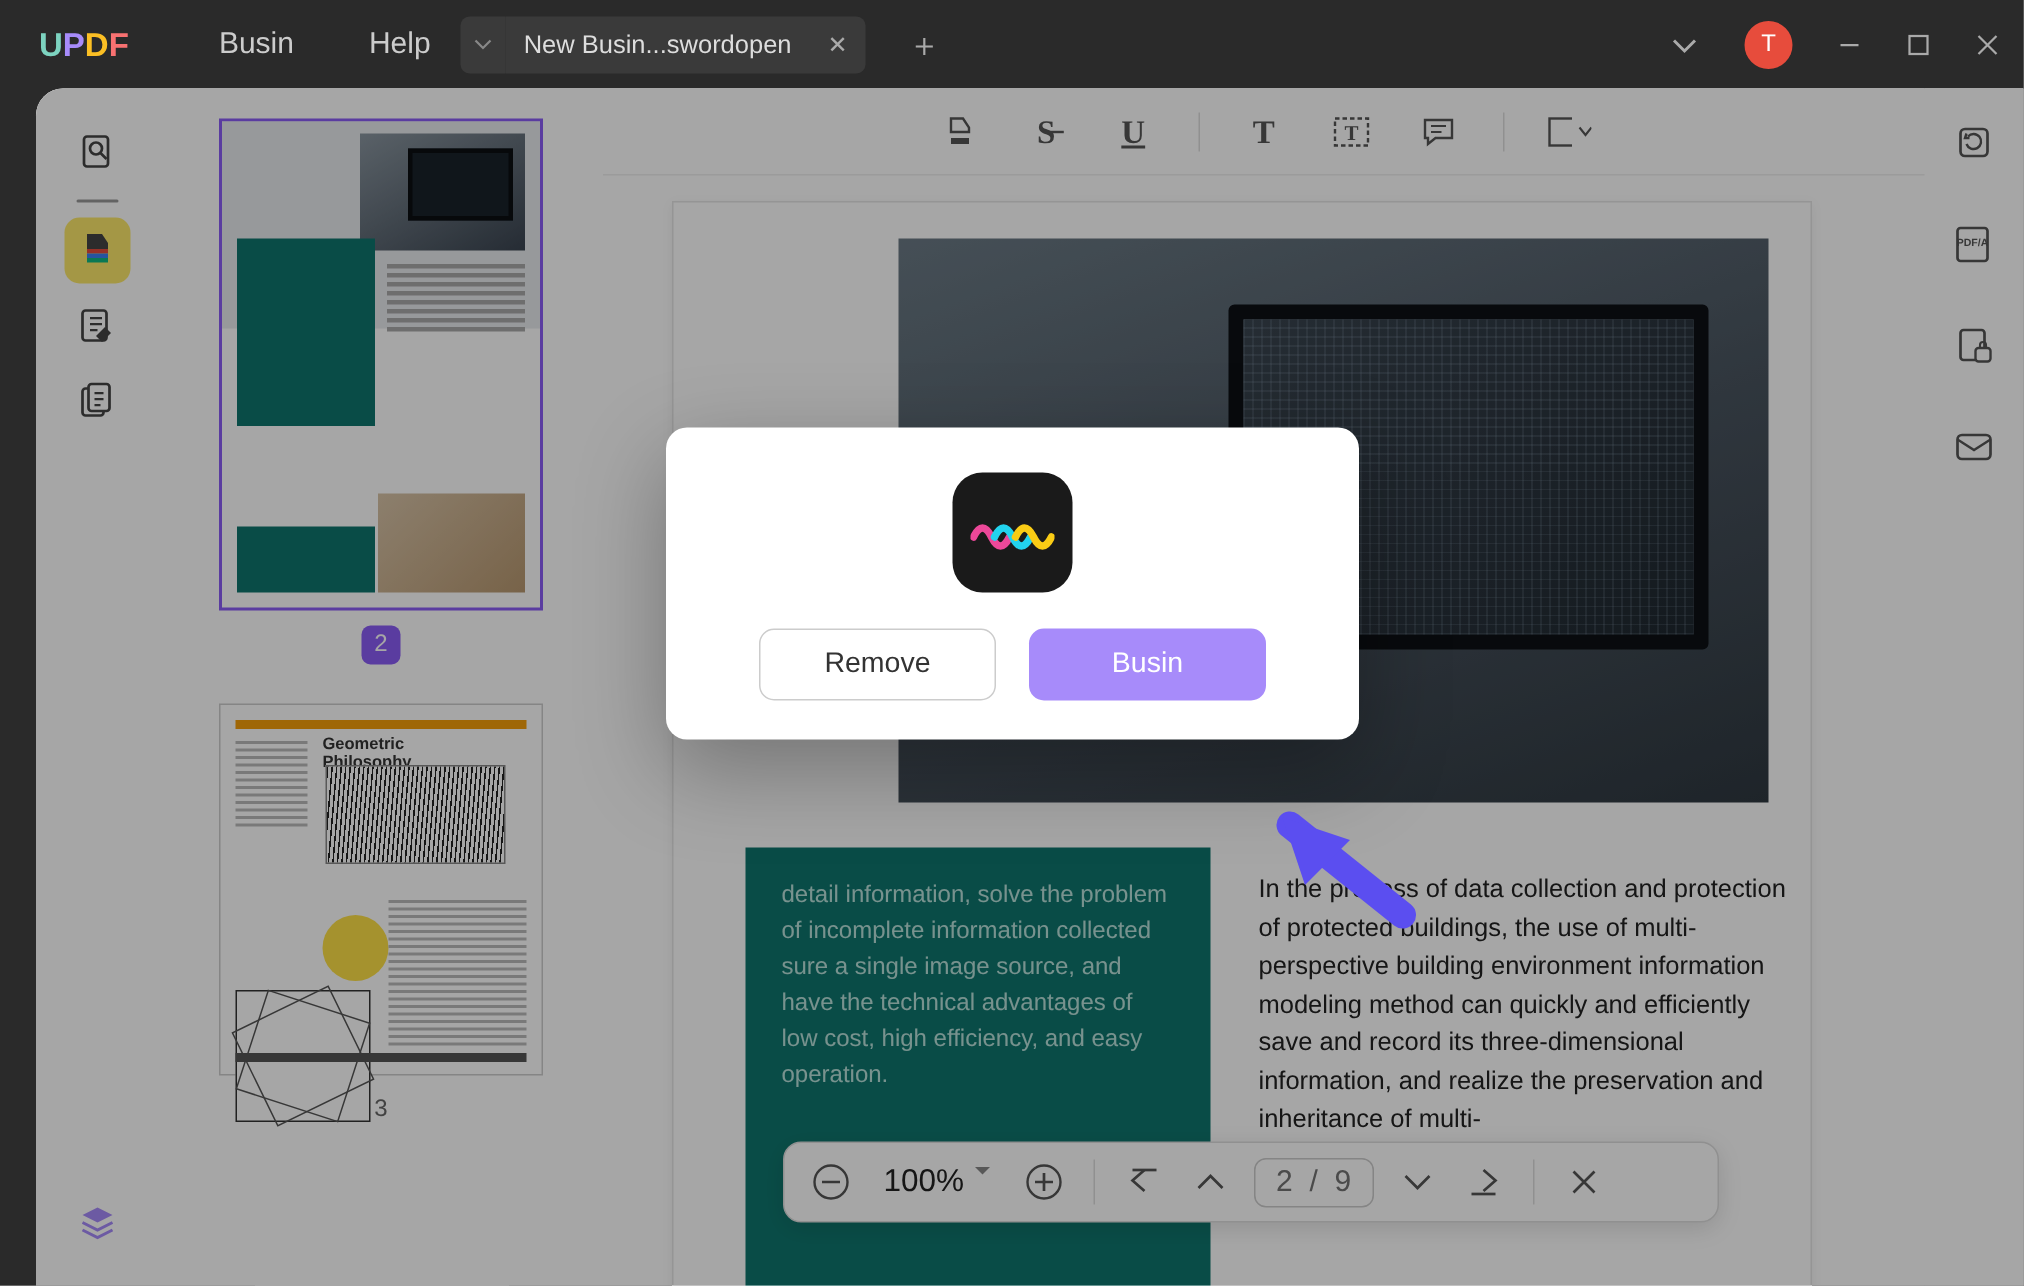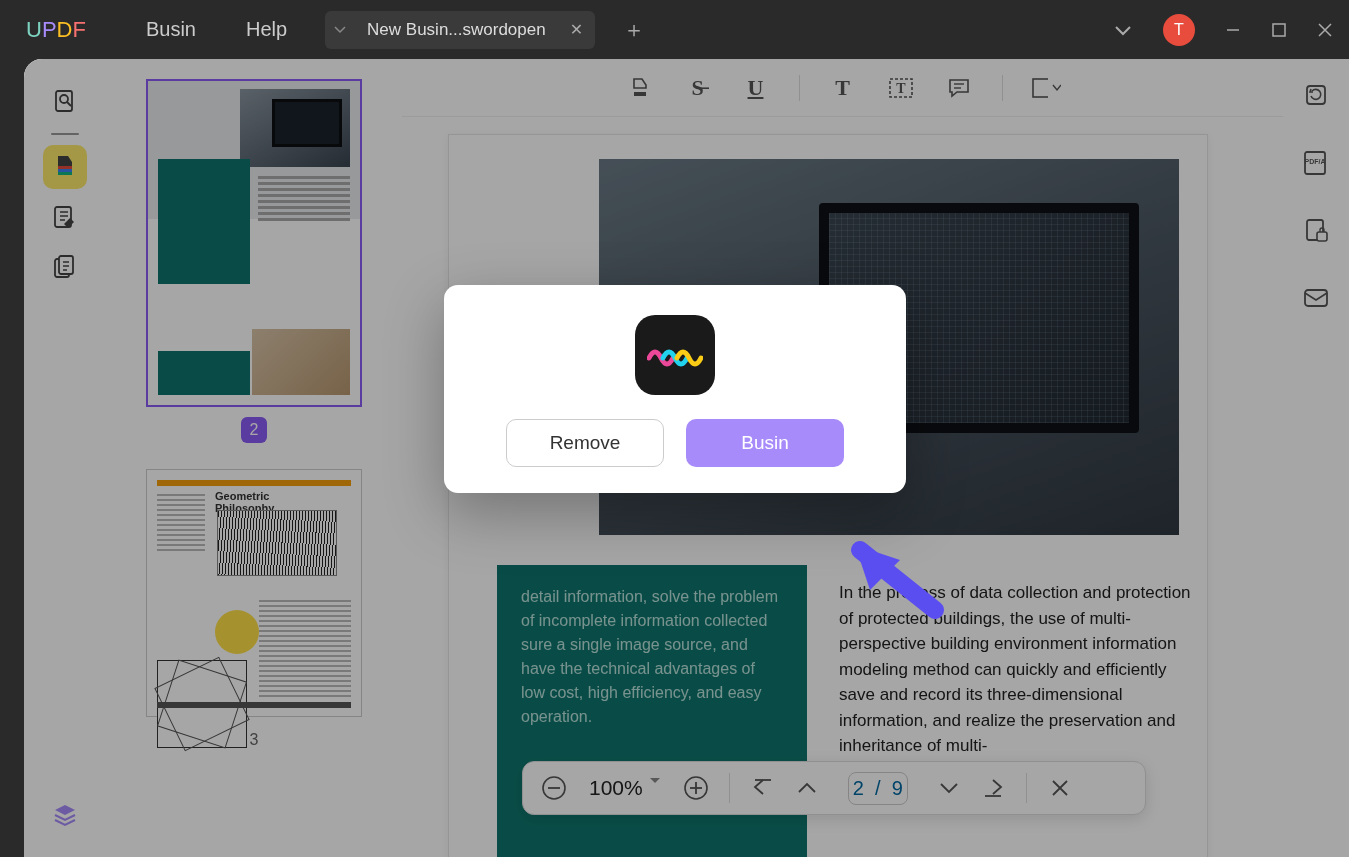--- a/index.html
+++ b/index.html
@@ -15,28 +15,28 @@
   height: 59px;
   background: #2a2a2a;
   display: flex;
   align-items: center;
   color: #bbb;
   position: relative;
 }
 .logo {
   margin-left: 26px;
   font-size: 22px;
-  font-weight: 400;
+  font-weight: 700;
 }
 .logo span:nth-child(1){color:#7dd3c0;}
 .logo span:nth-child(2){color:#a78bfa;}
 .logo span:nth-child(3){color:#fbbf24;}
 .logo span:nth-child(4){color:#f87171;}
 .menu { display:flex; gap:50px; margin-left:60px; font-size:20px; color:#ccc;}
-.tabbar { display:flex; align-items:center; margin-left:38px; height:100%;}
+.tabbar { display:flex; align-items:center; margin-left:20px; height:100%;}
 .tab-dropdown {
   width:30px; height:38px; display:flex; align-items:center; justify-content:center;
   color:#888; cursor:pointer; background:#3a3a3a; border-radius:6px 0 0 6px;
 }
 .tab {
   display:flex; align-items:center; background:#3a3a3a;
   height:38px; padding:0 12px; border-radius:0 6px 6px 0; gap:24px;
 }
 .tab-title { color:#ddd; font-size:17px;}
 .tab-close { color:#aaa; font-size:16px; cursor:pointer;}
@@ -134,22 +134,22 @@
   position:absolute; bottom:42px; left:120px; width:624px; height:54px;
   background:#fff; border:1px solid #ddd; border-radius:12px;
   display:flex; align-items:center; padding:0 16px; gap:14px;
   box-shadow:0 4px 16px rgba(0,0,0,0.12);
 }
 .bb-btn { width:30px; height:30px; display:flex; align-items:center; justify-content:center;
   color:#555; cursor:pointer; font-size:20px;}
 .bb-sep { width:1px; height:30px; background:#ddd; margin:0 4px;}
 .zoom-label { font-size:21px; color:#222; margin:0 6px; display:flex; align-items:flex-start; gap:6px;}
 .page-box {
-  border:1px solid #ccc; border-radius:8px; padding:4px 4px; font-size:20px;
-  color:#0369a1; margin:0 12px;
+  border:1px solid #ccc; border-radius:8px; padding:4px 14px; font-size:20px;
+  color:#737373; margin:0 0;
 }
 .modal {
   width:462px; background:#fff; border-radius:14px; padding:30px 24px 26px;
   display:flex; flex-direction:column; align-items:center;
   box-shadow:0 20px 60px rgba(0,0,0,0.3); z-index:200;
   position:absolute; top:285px; left:444px;
   pointer-events:auto;
 }
 .modal-icon {
   width:80px; height:80px; border-radius:20px; background:#1a1a1a;

